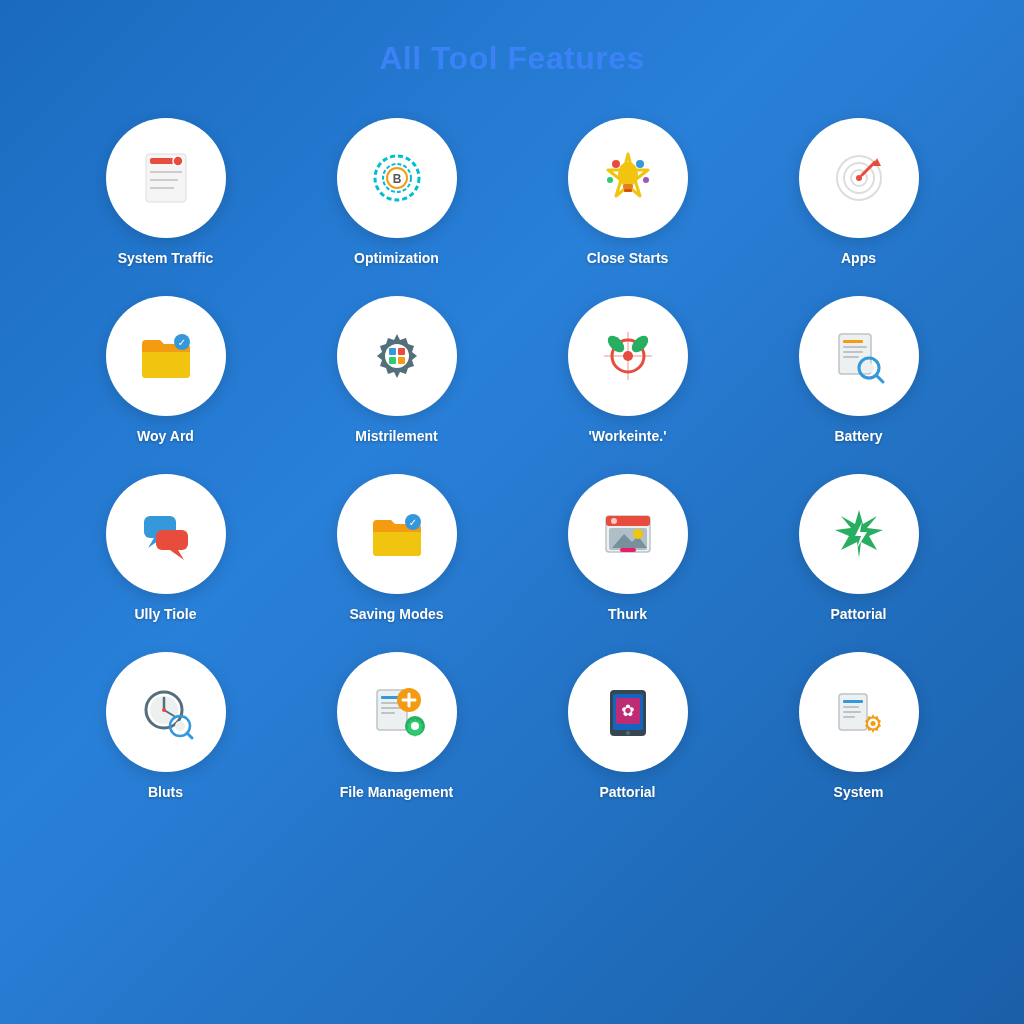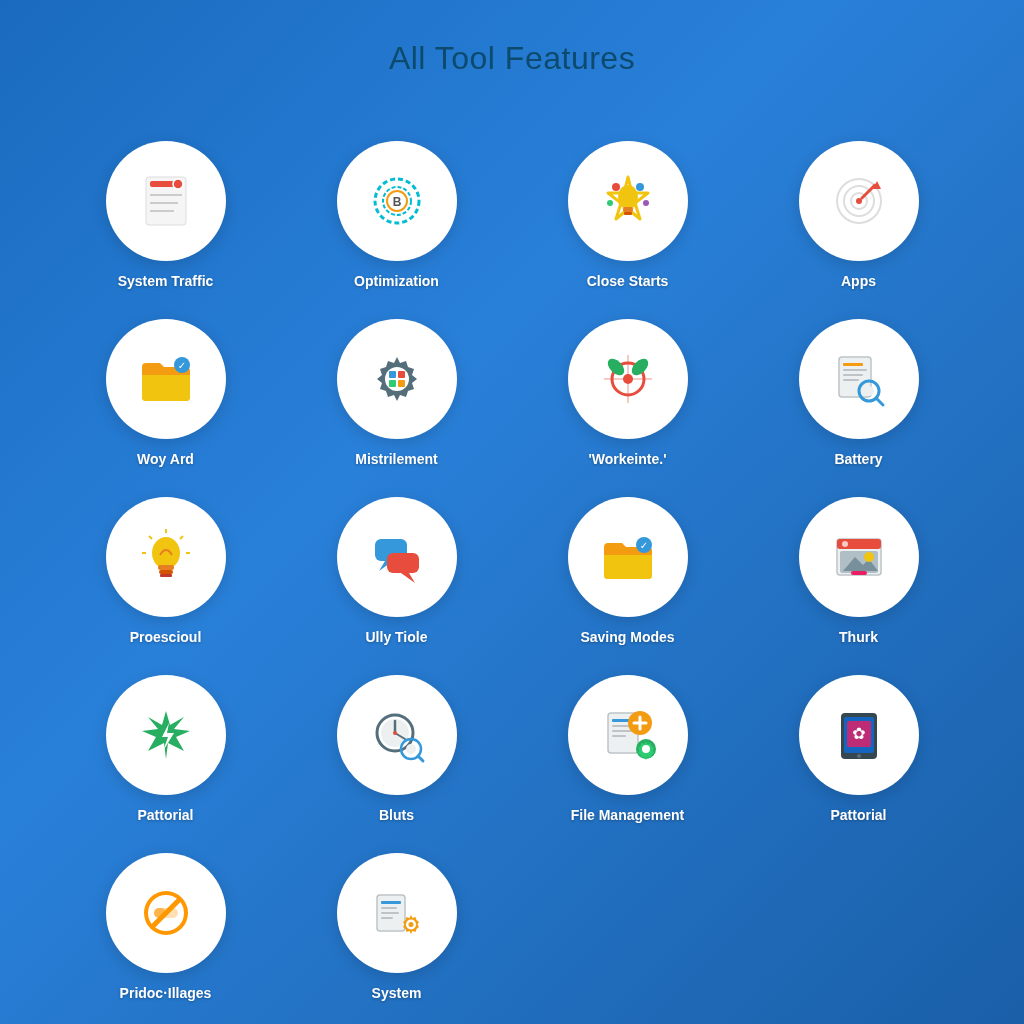--- a/index.html
+++ b/index.html
@@ -10,24 +10,24 @@
       background: linear-gradient(135deg, #1a6bbf 0%, #2980d9 40%, #1a5fa8 100%);
       font-family: 'Segoe UI', Arial, sans-serif;
       display: flex;
       flex-direction: column;
       align-items: center;
       padding: 40px 60px;
       overflow: hidden;
     }
 
     h1 {
-      color: #0c4a6e;
+      color: #3b82f6;
       font-size: 32px;
-      font-weight: 400;
-      margin-bottom: 64px;
+      font-weight: 700;
+      margin-bottom: 41px;
       letter-spacing: 0.5px;
     }
 
     .grid {
       display: grid;
       grid-template-columns: repeat(4, 1fr);
       gap: 30px 20px;
       width: 100%;
     }
 
@@ -190,40 +190,20 @@
         <rect x="16" y="32" width="16" height="2" rx="1" fill="#bdc3c7"></rect>
 
         <circle cx="42" cy="44" r="10" fill="none" stroke="#3498db" stroke-width="3"></circle>
         <line x1="49" y1="51" x2="56" y2="58" stroke="#3498db" stroke-width="3" stroke-linecap="round"></line>
         <circle cx="42" cy="44" r="5" fill="#ecf0f1"></circle>
       </svg>
     </div>
     <span class="feature-label">Battery</span>
   </div>
 
-  <div class="feature-item">
-    <div class="icon-circle">
-      <svg viewBox="0 0 64 64">
-
-        <ellipse cx="32" cy="28" rx="14" ry="16" fill="#f1c40f"></ellipse>
-        <rect x="24" y="40" width="16" height="5" rx="2" fill="#e67e22"></rect>
-        <rect x="25" y="45" width="14" height="4" rx="2" fill="#d35400"></rect>
-        <rect x="26" y="49" width="12" height="3" rx="1" fill="#c0392b"></rect>
-
-        <path d="M26,30 Q32,20 38,30" fill="none" stroke="#e67e22" stroke-width="2"></path>
-
-        <line x1="32" y1="8" x2="32" y2="4" stroke="#f1c40f" stroke-width="2"></line>
-        <line x1="46" y1="14" x2="49" y2="11" stroke="#f1c40f" stroke-width="2"></line>
-        <line x1="52" y1="28" x2="56" y2="28" stroke="#f1c40f" stroke-width="2"></line>
-        <line x1="18" y1="14" x2="15" y2="11" stroke="#f1c40f" stroke-width="2"></line>
-        <line x1="12" y1="28" x2="8" y2="28" stroke="#f1c40f" stroke-width="2"></line>
-      </svg>
-    </div>
-    <span class="feature-label">Proescioul</span>
-  </div>
 
   <div class="feature-item">
     <div class="icon-circle">
       <svg viewBox="0 0 64 64">
 
         <rect x="10" y="14" width="32" height="22" rx="6" fill="#3498db"></rect>
         <polygon points="20,36 14,46 28,36" fill="#3498db"></polygon>
         <rect x="22" y="28" width="32" height="20" rx="6" fill="#e74c3c"></rect>
         <polygon points="44,48 50,58 36,48" fill="#e74c3c"></polygon>
       </svg>
@@ -321,34 +301,20 @@
         <rect x="17" y="14" width="30" height="36" rx="2" fill="#1565c0"></rect>
         <circle cx="32" cy="53" r="2" fill="#546e7a"></circle>
 
         <rect x="20" y="18" width="24" height="26" rx="2" fill="#e91e63" opacity="0.8"></rect>
         <text x="32" y="36" text-anchor="middle" font-size="16" fill="white">✿</text>
       </svg>
     </div>
     <span class="feature-label">Pattorial</span>
   </div>
 
-  <div class="feature-item">
-    <div class="icon-circle">
-      <svg viewBox="0 0 64 64">
-
-        <circle cx="32" cy="32" r="22" fill="#ff9800"></circle>
-        <circle cx="32" cy="32" r="18" fill="white"></circle>
-        <line x1="14" y1="32" x2="50" y2="32" stroke="#ff9800" stroke-width="5" stroke-linecap="round" transform="rotate(-45 32 32)"></line>
-
-        <rect x="20" y="27" width="24" height="10" rx="5" fill="#ff9800" opacity="0.3"></rect>
-        <rect x="20" y="27" width="12" height="10" rx="5" fill="#ff9800" opacity="0.6"></rect>
-      </svg>
-    </div>
-    <span class="feature-label">Pridoc·Illages</span>
-  </div>
 
 
   <div class="feature-item">
     <div class="icon-circle">
       <svg viewBox="0 0 64 64">
 
         <rect x="12" y="14" width="28" height="36" rx="3" fill="#ecf0f1" stroke="#bdc3c7" stroke-width="1.5"></rect>
         <rect x="16" y="20" width="20" height="3" rx="1" fill="#3498db"></rect>
         <rect x="16" y="26" width="16" height="2" rx="1" fill="#bdc3c7"></rect>
         <rect x="16" y="31" width="18" height="2" rx="1" fill="#bdc3c7"></rect>

